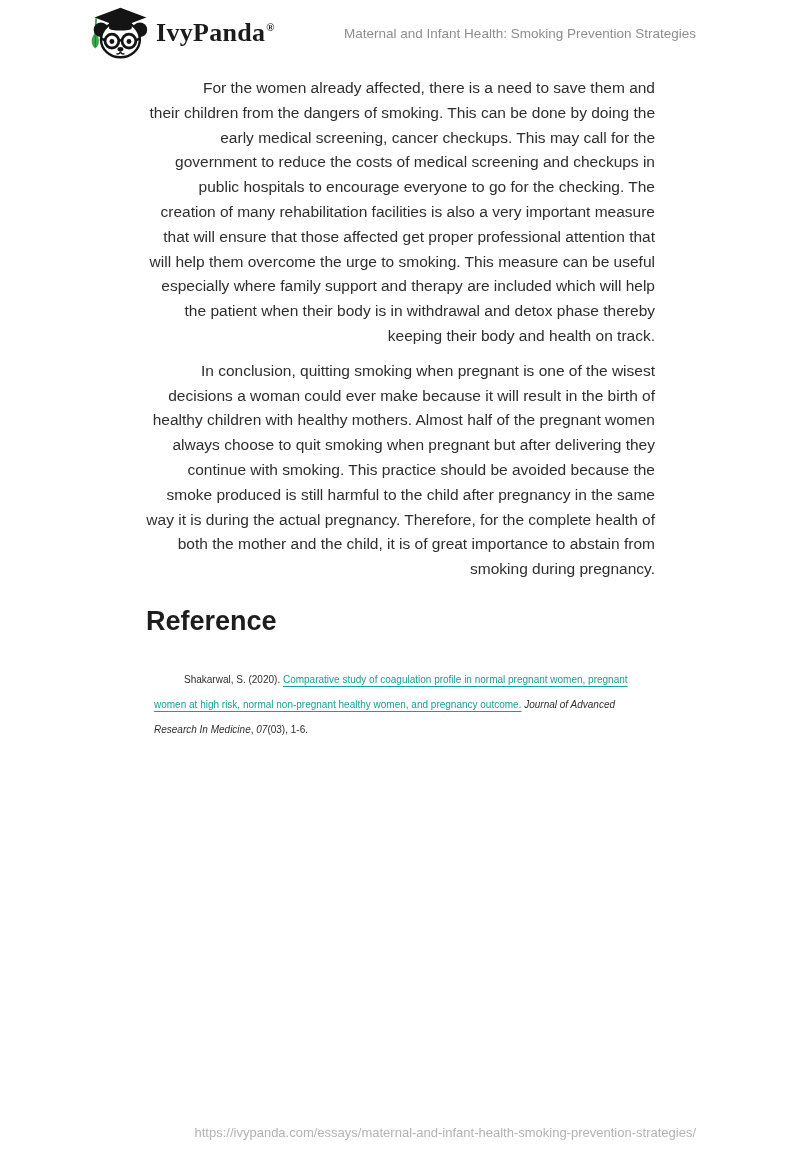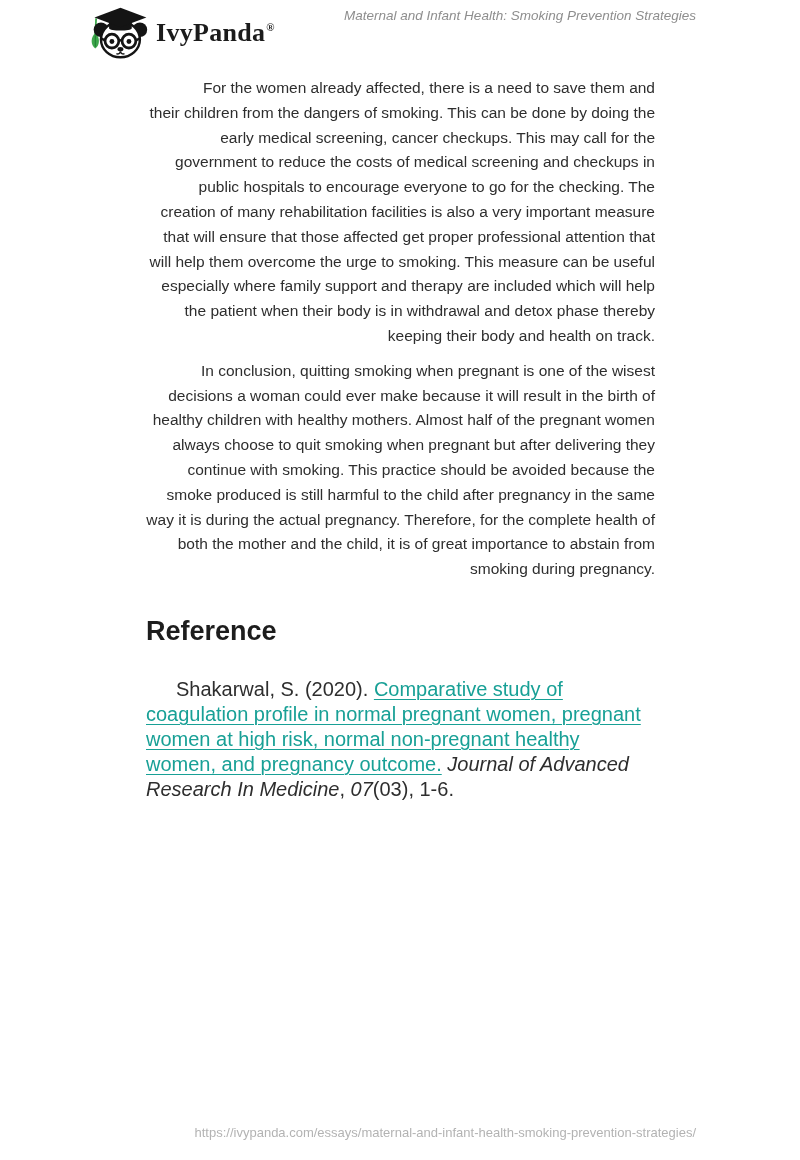--- a/index.html
+++ b/index.html
@@ -46,49 +46,48 @@
     line-height:1;
   }
   .brand-text sup{
     font-size:11px;
     font-weight:700;
     vertical-align:super;
     margin-left:1px;
   }
   .doc-title{
     position:absolute;
-    top:8px;
+    top:26px;
     right:32px;
     font-size:13.5px;
     color:var(--header-title);
     white-space:nowrap;
-    font-style:italic;
   }
   
   .essay{
     padding:8px 73px 0 74px;
   }
   .body-para{
     margin:0 0 10px 0;
     font-size:15.5px;
     line-height:24.8px;
     color:var(--body-text);
     text-indent:30px;
     text-align:right;
   }
   .ref-heading{
-    margin:34px 0 30px 0;
+    margin:24px 0 30px 0;
     font-size:27px;
     font-weight:700;
     color:#1d1d1d;
     line-height:1.15;
   }
   .citation{
-    margin:0;
-    font-size:20px;
+    margin:8px;
+    font-size:10px;
     line-height:25px;
     color:var(--body-text);
     text-indent:30px;
   }
   .cite-link{
     color:var(--link);
     text-decoration:underline;
     text-decoration-thickness:1px;
     text-underline-offset:3px;
     cursor:pointer;

